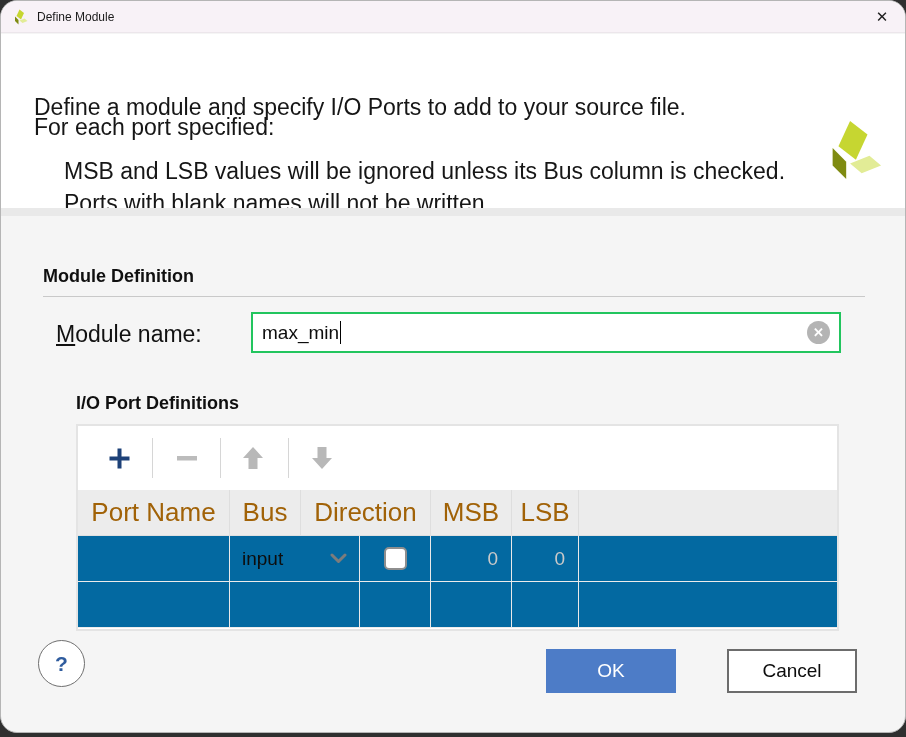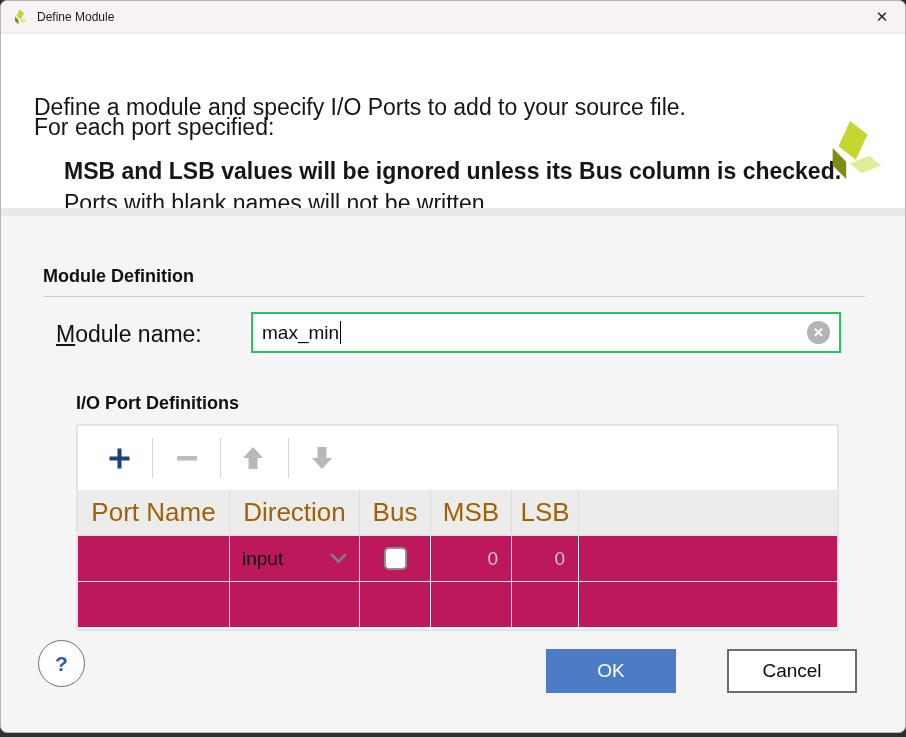--- a/index.html
+++ b/index.html
@@ -1,19 +1,19 @@
 <!DOCTYPE html>
 <html><head>
 <meta charset="utf-8">
 <style>
   * { margin: 0; padding: 0; box-sizing: border-box; }
   html,body { width: 906px; height: 737px; background: #2f2f2f; font-family: "Liberation Sans", sans-serif; }
   .window {
     position: absolute; left: 0; top: 0; width: 906px; height: 733px;
-    background: #f5f5f5; border: 1px solid #b5b5b5; border-radius: 7px;
+    background: #f5f5f5; border: 1px solid #b5b5b5; border-radius: 17px;
     overflow: hidden;
     padding-left: 12px;
   }
   
   .titlebar {
     position: absolute; left: 0; top: 0; width: 100%; height: 32px;
     background: #f8f2f7; border-bottom: 1px solid #ece6eb;
     display: flex; align-items: center;
   }
   .titlebar .app-icon { margin-left: 11px; width: 16px; height: 16px; flex: 0 0 auto; }
@@ -24,21 +24,21 @@
     font-size: 15px; color: #202020; cursor: default;
   }
   
   .desc {
     position: absolute; left: 0; top: 33px; width: 100%; height: 174px;
     background: #ffffff;
   }
   .desc .line { position: absolute; font-size: 23px; color: #161616; white-space: nowrap; }
   .desc .l1 { left: 33px; top: 60px; }
   .desc .l2 { left: 33px; top: 80px; }
-  .desc .l3 { left: 63px; top: 124px; font-weight: bold; }
+  .desc .l3 { left: 63px; top: 124px; }
   .desc .l4 { left: 63px; top: 156px; }
   .big-logo { position: absolute; left: 820px; top: 84px; width: 62px; height: 64px; }
   .sep-band { position: absolute; left: 0; top: 207px; width: 100%; height: 8px; background: #e9e9e9; }
   
   .sec-heading { position: absolute; font-size: 18px; font-weight: bold; color: #101010; white-space: nowrap; }
   .h-module { left: 42px; top: 265px; }
   .h-ports  { left: 75px; top: 392px; }
   .rule { position: absolute; left: 42px; top: 295px; width: 822px; height: 1px; background: #c9c9c9; }
   
   .mn-label { position: absolute; left: 55px; top: 320px; font-size: 23px; color: #111; white-space: nowrap; }
@@ -75,21 +75,21 @@
   .cell:last-child { border-right: none; }
   .c-port { width: 152px; }
   .c-dir  { width: 130px; }
   .c-bus  { width: 71px; justify-content: center; }
   .c-msb  { width: 81px; justify-content: flex-end; padding-right: 13px; }
   .c-lsb  { width: 67px; justify-content: flex-end; padding-right: 13px; }
   .c-fill { flex: 1; }
   .hdr { background: #ececec; border-bottom: 1px solid #e0e0e0; }
   .hdr .cell { border-right: 1px solid #dedede; justify-content: center; padding: 0; font-size: 26px; color: #a16207; }
   .hdr .cell:last-child { border-right: none; }
-  .body-row { background: #be185d; border-bottom: 1px solid #ececec; }
+  .body-row { background: #0369a1; border-bottom: 1px solid #ececec; }
   .dir-value { display: flex; align-items: center; justify-content: space-between; width: 100%; padding: 0 12px; font-size: 19px; color: #0d0d0d; }
   .checkbox { width: 23px; height: 23px; border: 2px solid #8e8e8e; border-radius: 5px; background: #fff; }
   .num-ghost { font-size: 19px; color: #c9c9c9; }
   
   .help-btn {
     position: absolute; left: 37px; top: 639px; width: 47px; height: 47px;
     border: 1px solid #6f6f6f; border-radius: 50%; background: #fff;
     display: flex; align-items: center; justify-content: center;
     font-size: 21px; font-weight: bold; color: #2f5c9e;
   }
@@ -168,22 +168,22 @@
       <div class="tool-btn tb-down">
         <svg width="26" height="26" viewBox="0 0 26 26">
             <path d="M13 24 L3 13 H8.5 V2 H17.5 V13 H23 Z" fill="#b8b8b8"></path>
           </svg>
       </div>
     </div>
 
     <div class="grid">
       <div class="row hdr">
         <div class="cell c-port">Port Name</div>
+        <div class="cell c-bus">Bus</div>
         <div class="cell c-dir">Direction</div>
-        <div class="cell c-bus">Bus</div>
         <div class="cell c-msb" style="justify-content:center;padding:0">MSB</div>
         <div class="cell c-lsb" style="justify-content:center;padding:0">LSB</div>
         <div class="cell c-fill"></div>
       </div>
 
       <div class="row body-row">
         <div class="cell c-port"></div>
         <div class="cell c-dir">
           <div class="dir-value">
             <span>input</span>

